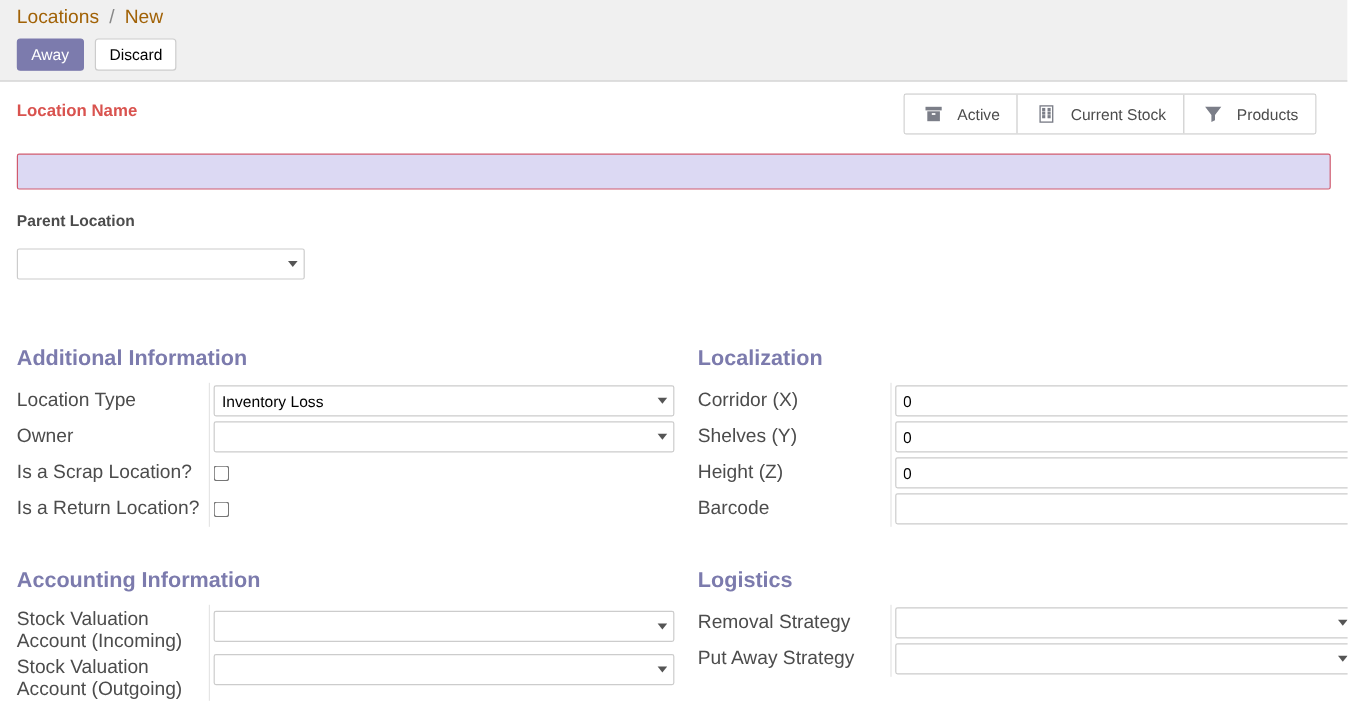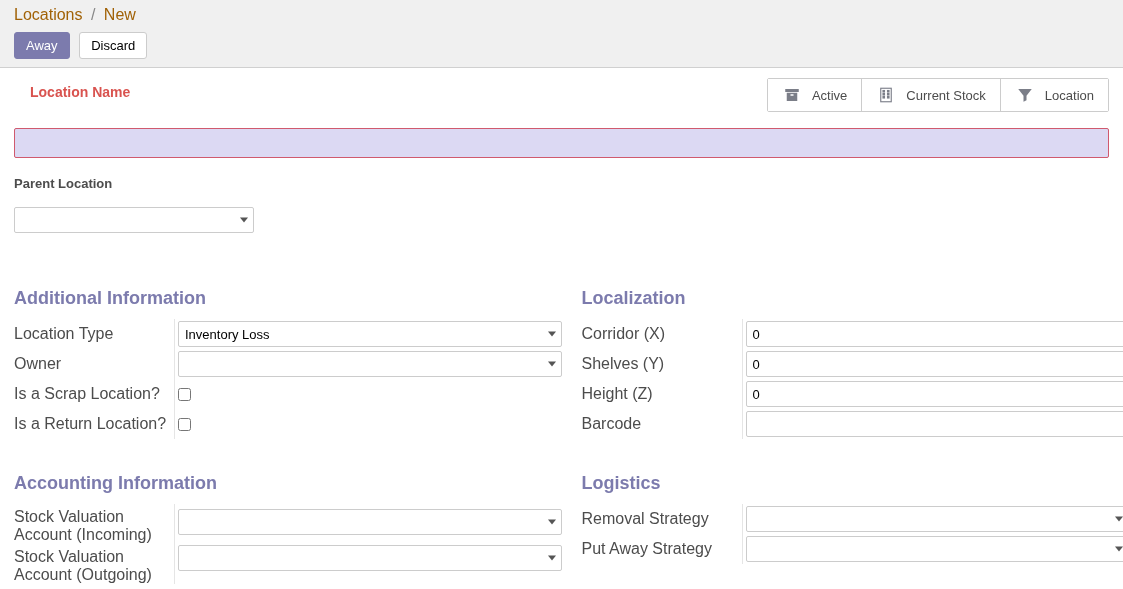--- a/index.html
+++ b/index.html
@@ -6,22 +6,22 @@
   body { font-family: -apple-system, BlinkMacSystemFont, "Segoe UI", Helvetica, Arial, sans-serif; font-size: 13px; color: #4c4c4c; background: #fff; width: 1123px; }
   .top-area { background: #f0f0f0; border-bottom: 1px solid #d0d0d0; padding: 6px 14px 8px 14px; }
   .breadcrumb { font-size: 16px; color: #7c7bad; margin-bottom: 8px; }
   .breadcrumb .sep { color: #888; margin: 0 4px; }
   .breadcrumb .crumb { color: #a16207; }
   .btn { display: inline-block; padding: 5px 11px; border: 1px solid #ccc; border-radius: 3px; font-size: 13px; cursor: pointer; background: #fff; }
   .btn-primary { background: #7c7bad; color: #fff; border-color: #7c7bad; }
   .btn + .btn { margin-left: 6px; }
   .content { padding: 10px 14px 20px 14px; position: relative; }
   .topline { position: relative; height: 40px; }
-  .loc-name-label { color: #d9534f; font-size: 14px; font-weight: bold; position: absolute; left: 16px; top: 6px; }
-  .statbtns { position: absolute; right: 0; top: 0; display: flex; border: 1px solid #ccc; border-radius: 2px; background:#fff; }
+  .loc-name-label { color: #d9534f; font-size: 14px; font-weight: bold; position: absolute; left: 0; top: 6px; }
+  .statbtns { position: absolute; right: 12px; top: 0; display: flex; border: 1px solid #ccc; border-radius: 2px; background:#fff; }
   .statbtn { display: flex; align-items: center; gap: 10px; padding: 6px 14px; border-left: 1px solid #ccc; background:#fff; cursor: pointer; }
   .statbtn:first-child { border-left: none; }
   .statbtn .ic { width: 20px; height: 20px; display:flex; align-items:center; justify-content:center; color:#7b7e88;}
   .statbtn span.lbl { font-size: 13px; color: #4c4c4c; }
   .big-input { width: 100%; background: #dcd9f3; border: 1px solid #d05a6e; height: 30px; border-radius: 2px; margin-top: 10px; padding: 4px 6px; font-size: 14px; }
   .field-row { margin-top: 18px; }
   .field-label { font-size: 13px; font-weight: bold; color: #4c4c4c; margin-bottom: 16px; display:block;}
   .sel-wrap { position: relative; display:inline-block; }
   .sel-wrap input { padding: 4px 22px 4px 6px; border:1px solid #ccc; border-radius:2px; font-size:13px; height:26px; background:#fff; }
   .caret { position:absolute; right:6px; top:50%; transform:translateY(-50%); width:0; height:0; border-left:4px solid transparent; border-right:4px solid transparent; border-top:5px solid #555; pointer-events:none;}
@@ -82,21 +82,21 @@
             </svg>
         </span>
         <span class="lbl">Current Stock</span>
       </div>
       <div class="statbtn">
         <span class="ic">
           <svg viewBox="0 0 24 24" width="18" height="18" fill="#7b7e88">
               <path d="M3 4h18l-7 9v6l-4 2v-8L3 4z"></path>
             </svg>
         </span>
-        <span class="lbl">Location</span>
+        <span class="lbl">Products</span>
       </div>
     </div>
   </div>
 
   <input class="big-input" value="" style="">
 
   <div class="field-row">
     <span class="field-label">Parent Location</span>
     <div class="sel-wrap" style="width:240px;">
       <input style="width: 240px;" value="">

